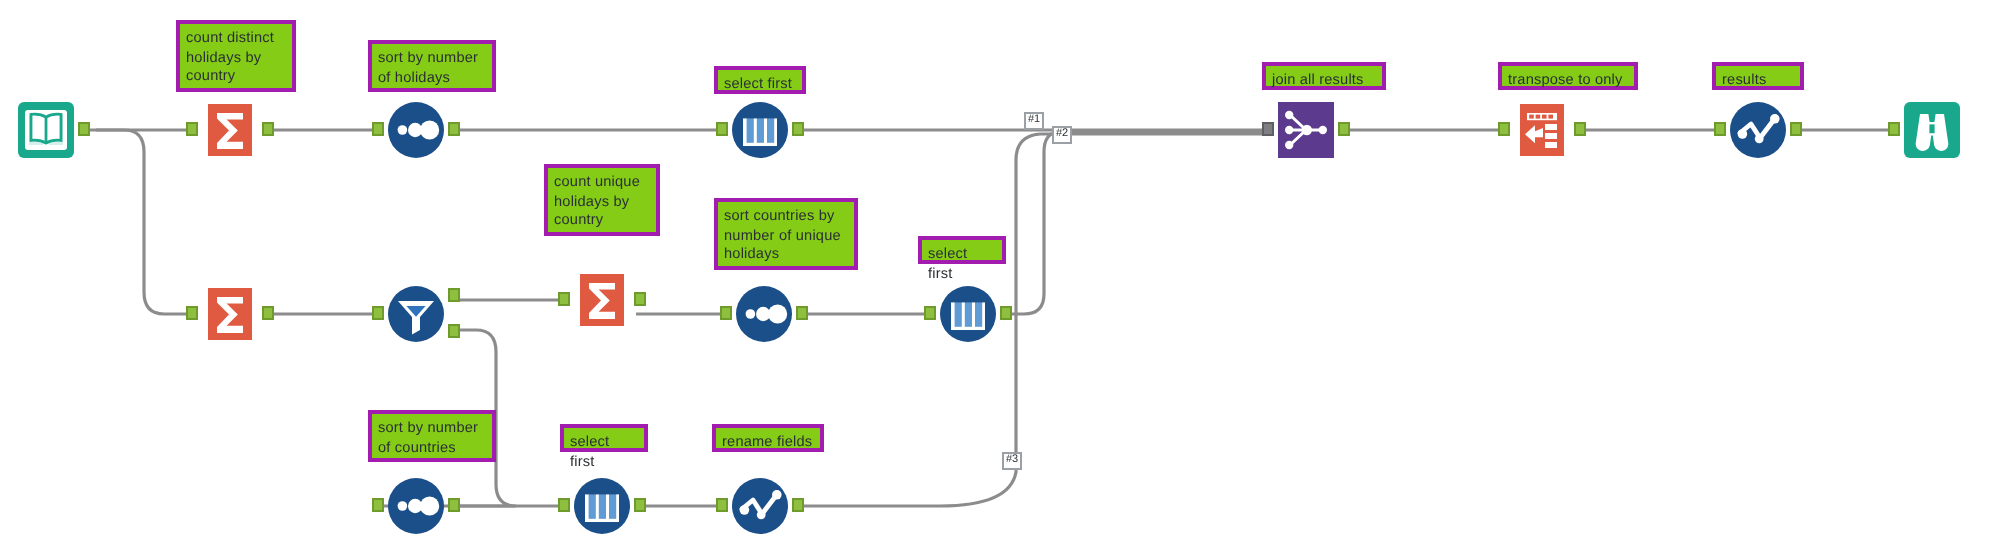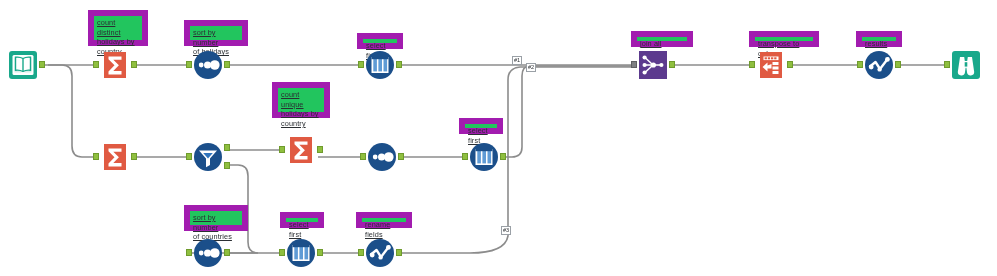--- a/index.html
+++ b/index.html
@@ -3,30 +3,29 @@
 <meta charset="utf-8">
 <style>
   html,body{margin:0;padding:0;background:#ffffff;}
   body{width:997px;height:276px;overflow:hidden;
        font-family:"Liberation Sans","DejaVu Sans",sans-serif;}
   #canvas{position:relative;width:997px;height:276px;background:#ffffff;}
 
   
   .note{
     position:absolute;
-    border:6px solid #a21caf;
-    background:#22c55e;
+    border:2px solid #a21caf;
+    background:#84cc16;
     color:#2b2f33;
     font-size:7.3px;
     line-height:9.6px;
     padding:2px 3px;
     box-sizing:border-box;
     white-space:pre-line;
     letter-spacing:.1px;
-    text-decoration:underline;
   }
 
   
   .node{position:absolute;width:30px;height:30px;}
   .node .glyph{position:absolute;left:0;top:0;width:30px;height:30px;}
 
   
   .anchor{position:absolute;width:6px;height:7px;background:#8fbf3f;
           border:1px solid #6f9b2d;box-sizing:border-box;top:11px;}
   .anchor.in{left:-7px;}
@@ -86,20 +85,23 @@
 of holidays</div>
 
   <div class="note" style="left:357px;top:33px;width:46px;height:14px;">select first</div>
 
 
 
   <div class="note" style="left:272px;top:82px;width:58px;height:36px;">count unique
 holidays by
 country</div>
 
+  <div class="note" style="left:357px;top:99px;width:72px;height:36px;">sort countries by
+number of unique
+holidays</div>
 
   <div class="note" style="left:459px;top:118px;width:44px;height:14px;">select first</div>
 
   <div class="note" style="left:184px;top:205px;width:64px;height:26px;">sort by number
 of countries</div>
 
   <div class="note" style="left:280px;top:212px;width:44px;height:14px;">select first</div>
 
   <div class="note" style="left:356px;top:212px;width:56px;height:14px;">rename fields</div>
 

